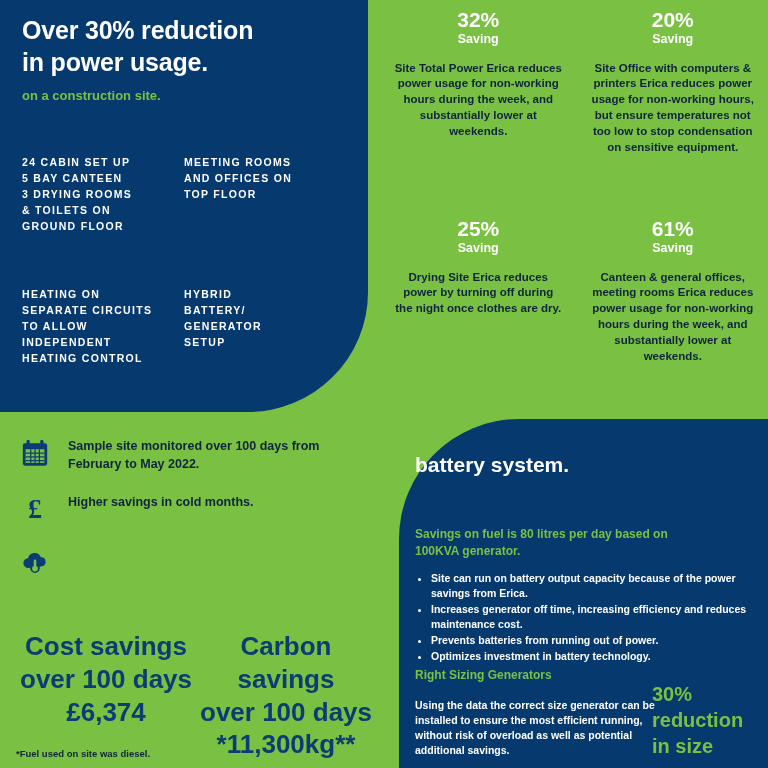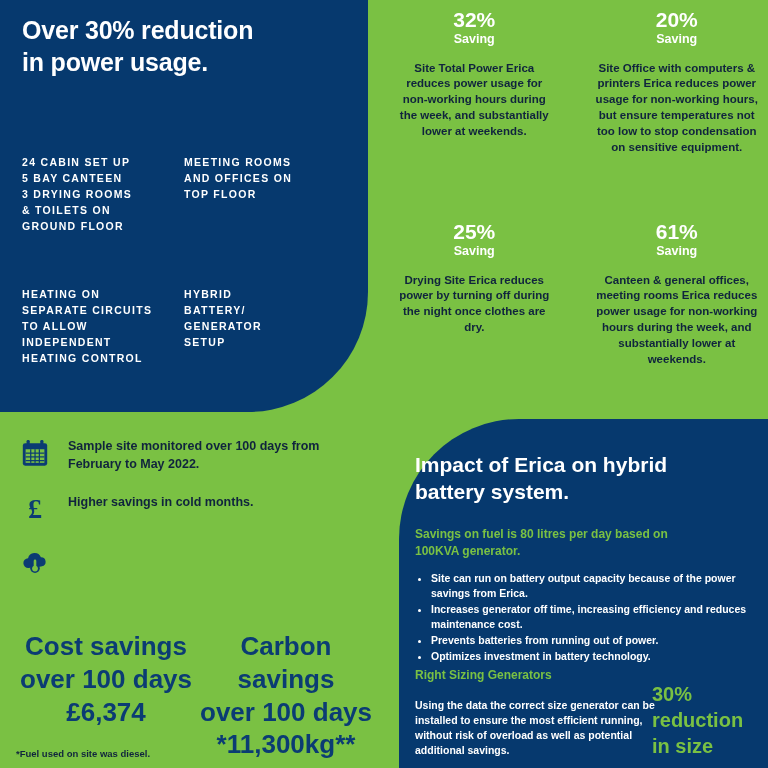--- a/index.html
+++ b/index.html
@@ -37,21 +37,21 @@
   .feat-col{width:150px;}
   .feat-col p{
     margin:0;color:#FFFFFF;font-size:10.5px;font-weight:bold;
     letter-spacing:1.3px;line-height:1.52;text-transform:uppercase;
   }
 
   
   .stats{
     position:absolute;left:383px;top:8px;width:385px;height:404px;
     display:grid;grid-template-columns:1fr 1fr;grid-template-rows:auto auto;
-    column-gap:4px;row-gap:14px;gap:20px;
+    column-gap:4px;row-gap:14px;
   }
   .stat{text-align:center;padding:0 10px;}
   .stat .pct{
     color:#FFFFFF;font-size:21px;font-weight:bold;line-height:1.12;
   }
   .stat .saving{
     color:#FFFFFF;font-size:12.5px;font-weight:bold;line-height:1.2;
   }
   .stat .desc{
     margin-top:14px;color:#10243D;font-size:11.5px;font-weight:bold;
@@ -111,20 +111,21 @@
 
   <div class="panel-navy-tl"></div>
   <div class="panel-navy-br"></div>
 
   <div class="tl-inner">
     <div class="headline">
       <div>Over 30% reduction</div>
       <div>in power usage.</div>
     </div>
     <div class="subhead">
+      <div>on a construction site.</div>
     </div>
 
     <div class="feat-grid">
       <div class="feat-row">
         <div class="feat-col">
           <p class="pre" style="white-space: pre-line;">24 CABIN SET UP
 5 BAY CANTEEN
 3 DRYING ROOMS
 &amp; TOILETS ON
 GROUND FLOOR</p>
@@ -240,21 +241,20 @@
       <div>Carbon savings</div>
       <div>over 100 days</div>
       <div>*11,300kg**</div>
     </div>
   </div>
 
   <div class="footnote">*Fuel used on site was diesel.</div>
 
   <div class="br-inner">
     <div class="br-title">
-      <div>Impact of Erica on hybrid</div>
       <div>battery system.</div>
     </div>
     <div class="br-sub">Savings on fuel is 80 litres per day based on 100KVA generator.</div>
     <ul class="br-list">
       <li>Site can run on battery output capacity because of the power savings from Erica.</li>
       <li>Increases generator off time, increasing efficiency and reduces maintenance cost.</li>
       <li>Prevents batteries from running out of power.</li>
       <li>Optimizes investment in battery technology.</li>
     </ul>
     <div class="rsg-title">Right Sizing Generators</div>

